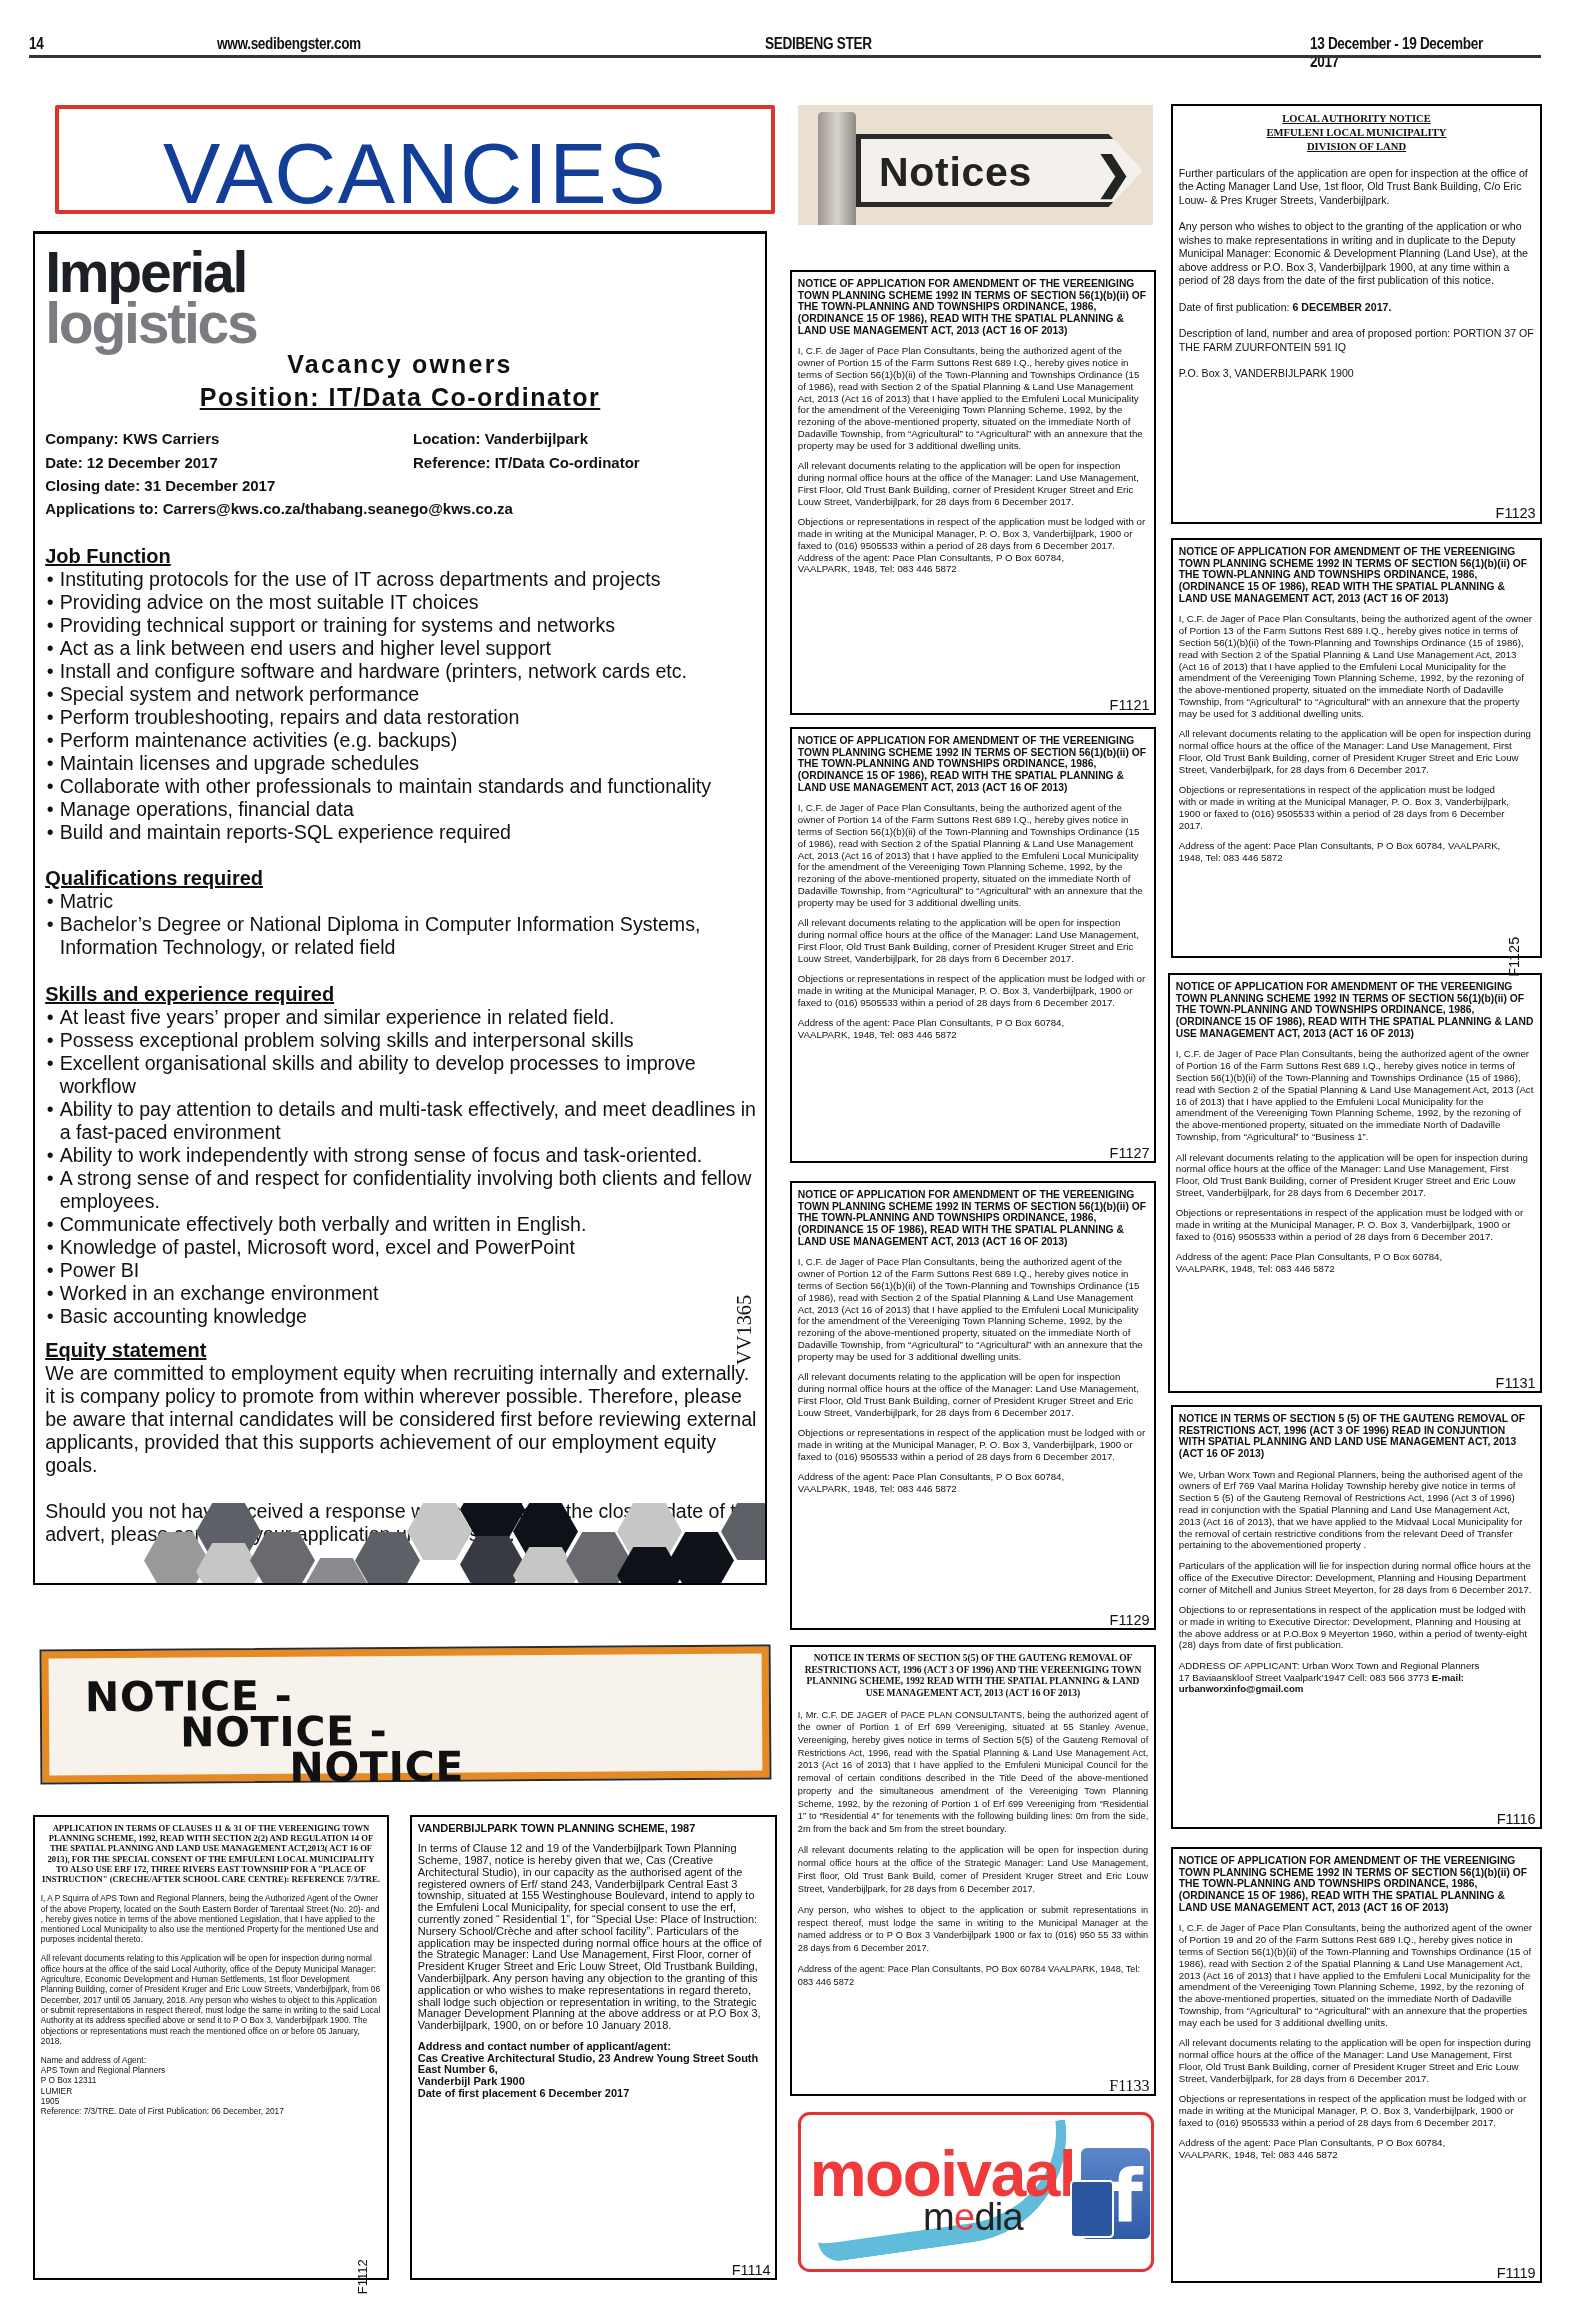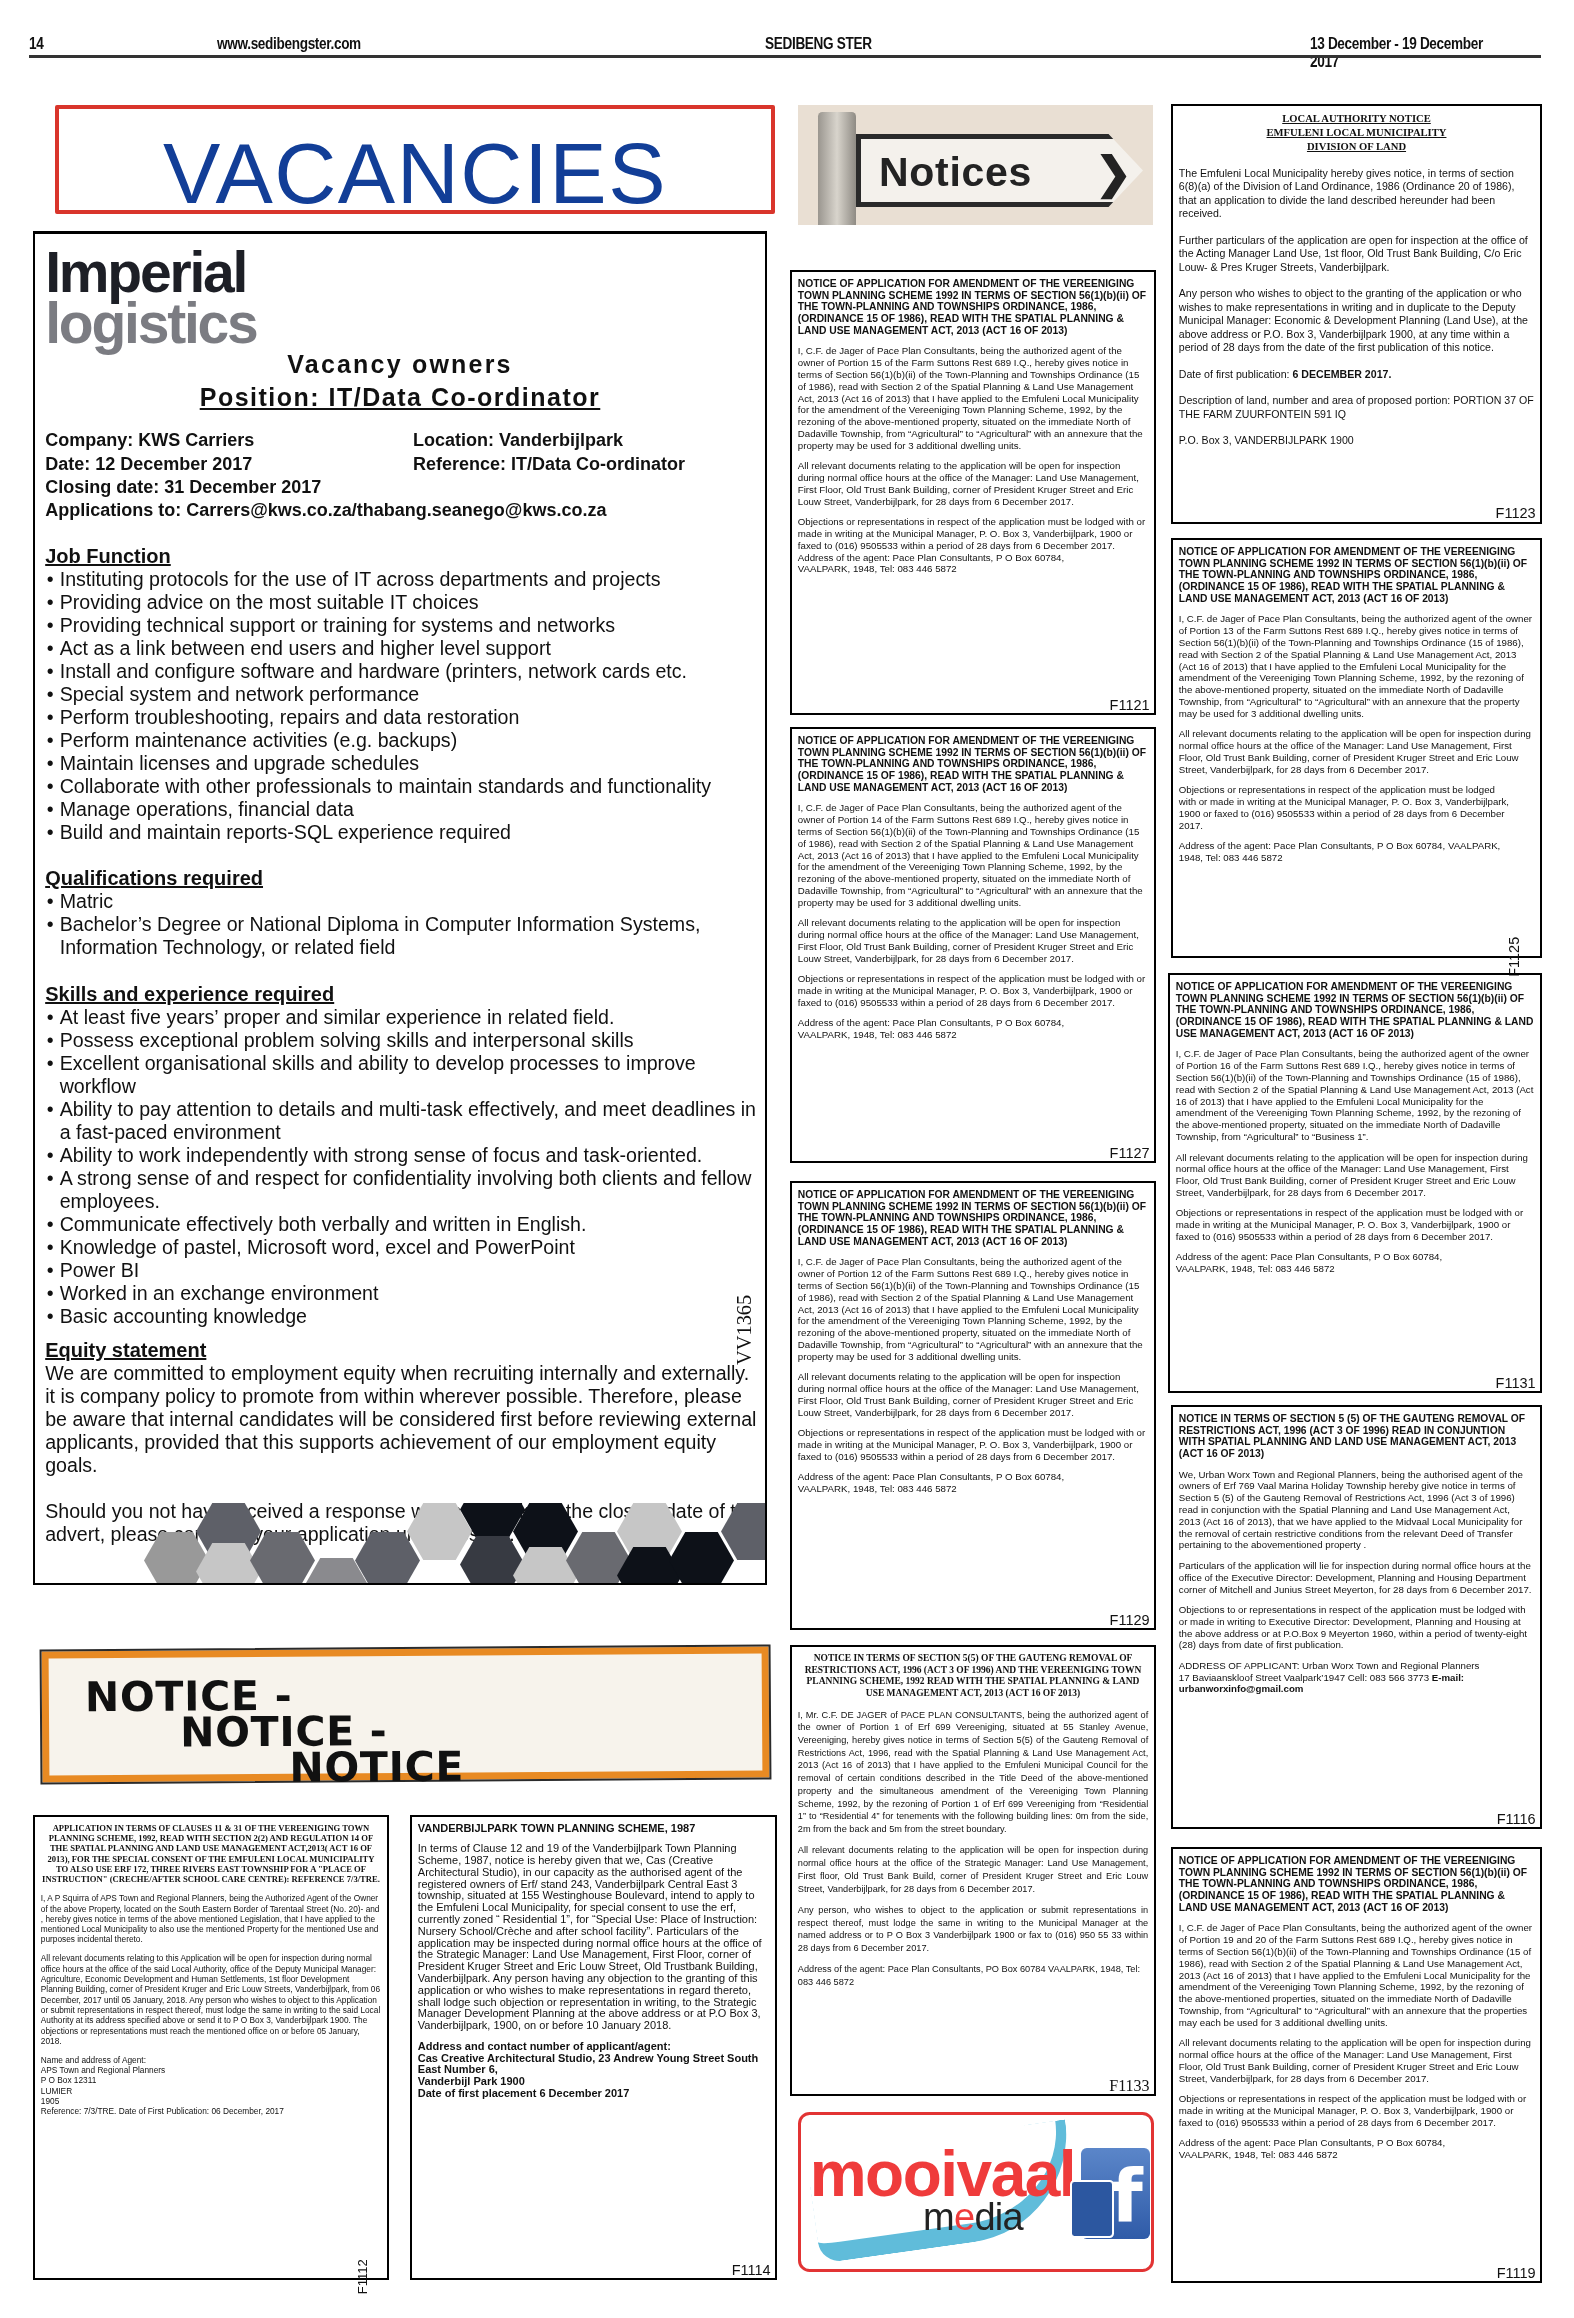--- a/index.html
+++ b/index.html
@@ -18,21 +18,21 @@
   .vac-head .title { position: absolute; left: 0; right: 0; top: 14.5px; text-align: center;
     font-family: "Liberation Sans", sans-serif; font-size: 86px; color: #123e97; letter-spacing: 1.5px; }
 
   .vac-box { left: 33px; top: 231px; width: 734px; height: 1354px; border: 2.9px solid #000; border-top-width: 3.6px; }
   .logo { position: absolute; left: 10.2px; top: 13px; }
   .logo .l1 { font-size: 57px; font-weight: bold; color: #1d1f26; line-height: 51px; letter-spacing: -2.2px; }
   .logo .l2 { font-size: 57px; font-weight: bold; color: #7b7c82; line-height: 51px; letter-spacing: -2.2px; }
 
   .vac-alert { position: absolute; left: 0; right: 0; top: 116px; text-align: center; font-size: 25px; font-weight: bold; letter-spacing: 2.2px; font-family: "Liberation Sans Narrow", "Liberation Sans", sans-serif; }
   .vac-position { position: absolute; left: 0; right: 0; top: 149px; text-align: center; font-size: 25px; font-weight: bold; text-decoration: underline; letter-spacing: 1.5px; }
-  .meta { position: absolute; left: 10.2px; font-size: 18px; font-weight: bold; }
+  .meta { position: absolute; left: 10.2px; font-size: 15px; font-weight: bold; }
   .meta.right { left: 378px; }
 
   .section { position: absolute; left: 10.2px; width: 727px; font-size: 19.6px; line-height: 23px; }
   .section h3 { font-size: 20px; font-weight: bold; text-decoration: underline; margin-bottom: 0; }
   .section ul { list-style: none; }
   .section li { position: relative; padding-left: 14.5px; }
   .section li::before { content: "•"; position: absolute; left: 1.5px; top: 0; }
   .section p { margin: 0; }
   .vv { position: absolute; left: 698px; top: 1131px; transform: rotate(-90deg); transform-origin: left top;
     font-family: "Liberation Serif", serif; font-size: 20.4px; }
@@ -222,21 +222,20 @@
   <div class="fb">
       <span>f</span>
     </div>
   <div class="thumb"></div>
 </div>
 
 <div class="nbox" style="left:1171px;top:104px;width:371px;height:420px;font-size:10.6px;line-height:13.5px">
   <div class="nh center u" style="font-size:10.6px;line-height:14px">LOCAL AUTHORITY NOTICE</div>
   <div class="nh center u" style="font-size:10.6px;line-height:14px">EMFULENI LOCAL MUNICIPALITY</div>
   <div class="nh center u" style="font-size:10.6px;line-height:14px">DIVISION OF LAND</div>
-  <p style="margin-top:13px">The Emfuleni Local Municipality hereby gives notice, in terms of section 6(8)(a) of the Division of Land Ordinance, 1986 (Ordinance 20 of 1986), that an application to divide the land described hereunder had been received.</p>
   <p style="margin-top:13px">Further particulars of the application are open for inspection at the office of the Acting Manager Land Use, 1st floor, Old Trust Bank Building, C/o Eric Louw- &amp; Pres Kruger Streets, Vanderbijlpark.</p>
   <p style="margin-top:13px">Any person who wishes to object to the granting of the application or who wishes to make representations in writing and in duplicate to the Deputy Municipal Manager:  Economic &amp; Development Planning (Land Use), at the above address or P.O. Box 3, Vanderbijlpark 1900, at any time within a period of 28 days from the date of the first publication of this notice.</p>
   <p style="margin-top:13px"><span>Date of first publication: </span><b>6 DECEMBER 2017.</b></p>
   <p style="margin-top:13px">Description of land, number and area of proposed portion: PORTION 37 OF THE FARM ZUURFONTEIN 591 IQ</p>
   <p style="margin-top:13px">P.O. Box 3, VANDERBIJLPARK  1900</p>
   <div class="ref">F1123</div>
 </div>
 
 <div class="nbox" style="left:1171px;top:538px;width:371px;height:420px">
   <div class="nh">NOTICE OF APPLICATION FOR AMENDMENT OF THE VEREENIGING TOWN PLANNING SCHEME 1992 IN TERMS OF SECTION 56(1)(b)(ii) OF THE TOWN-PLANNING AND TOWNSHIPS ORDINANCE, 1986, (ORDINANCE 15 OF 1986), READ WITH THE SPATIAL PLANNING &amp; LAND USE MANAGEMENT ACT, 2013 (ACT 16 OF 2013)</div>

